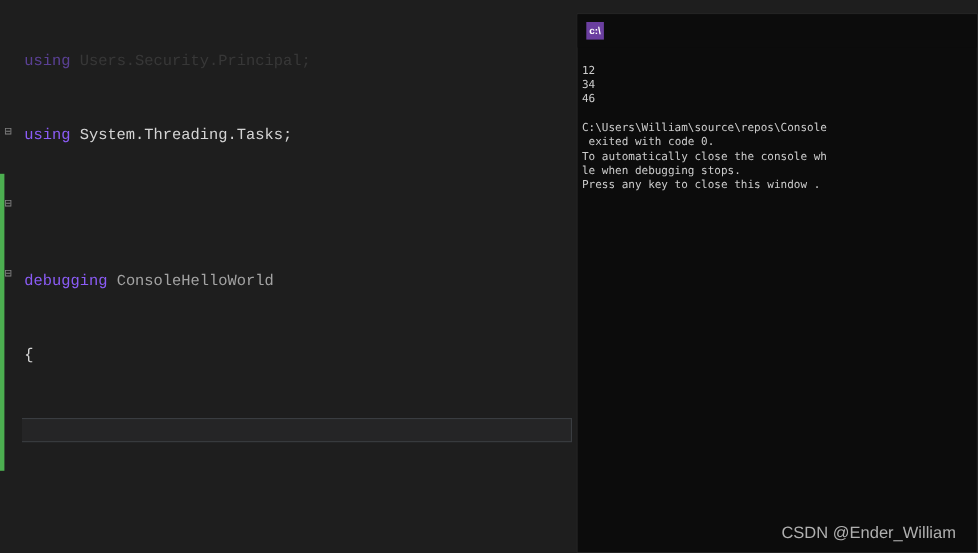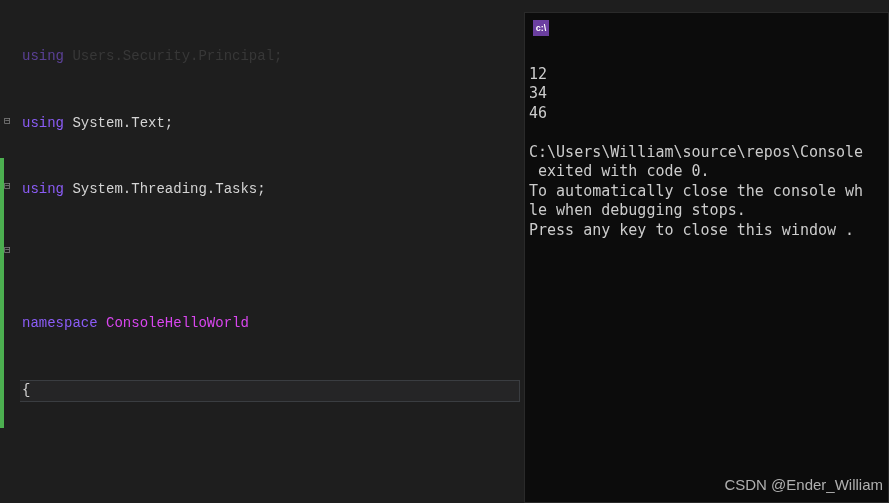--- a/index.html
+++ b/index.html
@@ -79,27 +79,27 @@
     font-size: 9px;
     display: flex;
     align-items: center;
     justify-content: center;
     margin-right: 8px;
     font-weight: bold;
   }
   .console-body {
     padding: 2px 4px;
     color: #cccccc;
-    font-size: 15px;
+    font-size: 10px;
     line-height: 1.3;
     white-space: pre-wrap;
   }
   .watermark {
     position: absolute;
-    right: 6px;
+    right: 20px;
     bottom: 10px;
     color: #b0b0b0;
     font-family: 'Segoe UI', sans-serif;
     font-size: 15px;
   }
 </style>
 </head>
 <body>
 
 <div class="editor">
@@ -108,24 +108,23 @@
 
   <div class="gutter">
     <span class="fold" style="top:113px">⊟</span>
     <span class="fold" style="top:178px">⊟</span>
     <span class="fold" style="top:242px">⊟</span>
     <div class="green-bar" style="top:158px;height:270px"></div>
   </div>
 
   <div class="code-lines">
     <div class="line" style="color:#505050"><span class="kw" style="opacity:.55">using</span> <span style="opacity:.5">Users.Security.Principal;</span></div>
-    <div class="line"><span class="kw">using</span> System.Text;</div>
     <div class="line"><span class="kw">using</span> System.Threading.Tasks;</div>
     <div class="line"></div>
-    <div class="line"><span class="kw">namespace</span> <span style="color:#d946ef">ConsoleHelloWorld</span></div>
+    <div class="line"><span class="kw">debugging</span> <span style="color:#a3a3a3">ConsoleHelloWorld</span></div>
     <div class="line">{</div>
     
     
     
     
     
     
     
     
     

